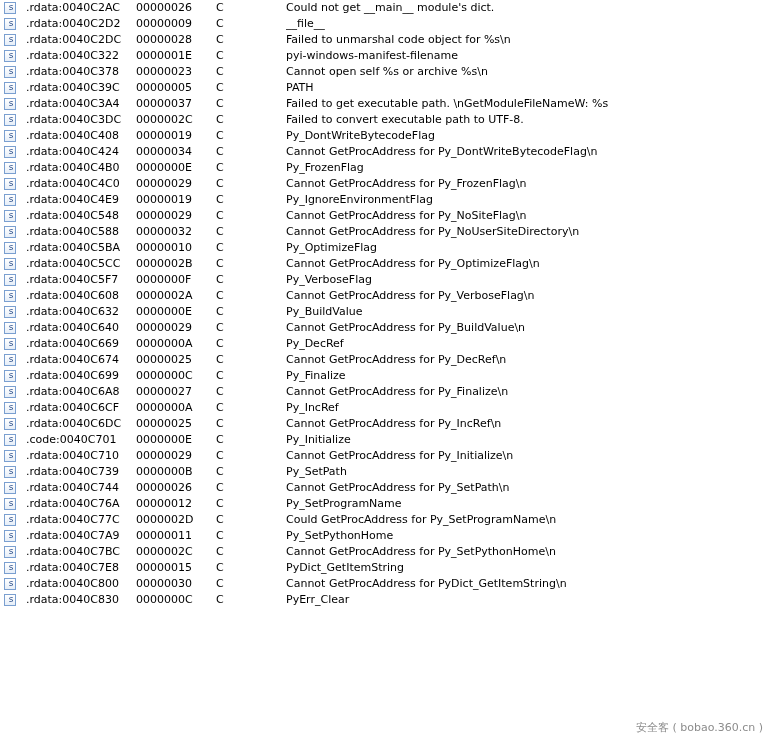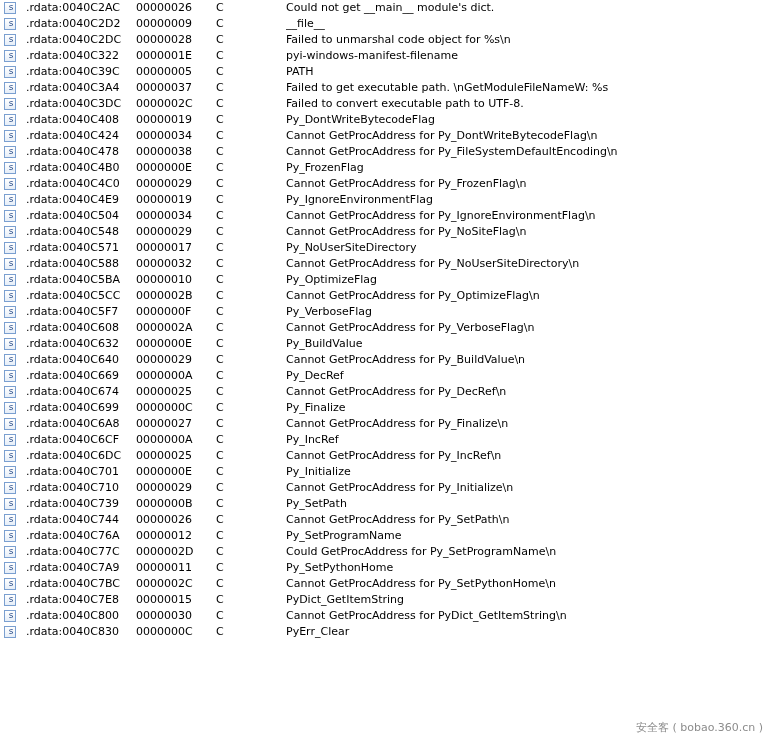--- a/index.html
+++ b/index.html
@@ -118,20 +118,27 @@
         </tr>
         <tr>
           <td class="col-icon"><span class="s-icon"></span></td>
           <td class="col-addr addr-text">.rdata:0040C322</td>
           <td class="col-len">0000001E</td>
           <td class="col-type">C</td>
           <td class="col-str">pyi-windows-manifest-filename</td>
         </tr>
         <tr>
           <td class="col-icon"><span class="s-icon"></span></td>
+          <td class="col-addr addr-text">.rdata:0040C378</td>
+          <td class="col-len">00000023</td>
+          <td class="col-type">C</td>
+          <td class="col-str">Cannot open self %s or archive %s\n</td>
+        </tr>
+        <tr>
+          <td class="col-icon"><span class="s-icon"></span></td>
           <td class="col-addr addr-text">.rdata:0040C39C</td>
           <td class="col-len">00000005</td>
           <td class="col-type">C</td>
           <td class="col-str">PATH</td>
         </tr>
         <tr>
           <td class="col-icon"><span class="s-icon"></span></td>
           <td class="col-addr addr-text">.rdata:0040C3A4</td>
           <td class="col-len">00000037</td>
           <td class="col-type">C</td>
@@ -153,27 +160,20 @@
         </tr>
         <tr>
           <td class="col-icon"><span class="s-icon"></span></td>
           <td class="col-addr addr-text">.rdata:0040C424</td>
           <td class="col-len">00000034</td>
           <td class="col-type">C</td>
           <td class="col-str">Cannot GetProcAddress for Py_DontWriteBytecodeFlag\n</td>
         </tr>
         <tr>
           <td class="col-icon"><span class="s-icon"></span></td>
-          <td class="col-addr addr-text">.rdata:0040C478</td>
-          <td class="col-len">00000038</td>
-          <td class="col-type">C</td>
-          <td class="col-str">Cannot GetProcAddress for Py_FileSystemDefaultEncoding\n</td>
-        </tr>
-        <tr>
-          <td class="col-icon"><span class="s-icon"></span></td>
           <td class="col-addr addr-text">.rdata:0040C4B0</td>
           <td class="col-len">0000000E</td>
           <td class="col-type">C</td>
           <td class="col-str">Py_FrozenFlag</td>
         </tr>
         <tr>
           <td class="col-icon"><span class="s-icon"></span></td>
           <td class="col-addr addr-text">.rdata:0040C4C0</td>
           <td class="col-len">00000029</td>
           <td class="col-type">C</td>
@@ -181,41 +181,27 @@
         </tr>
         <tr>
           <td class="col-icon"><span class="s-icon"></span></td>
           <td class="col-addr addr-text">.rdata:0040C4E9</td>
           <td class="col-len">00000019</td>
           <td class="col-type">C</td>
           <td class="col-str">Py_IgnoreEnvironmentFlag</td>
         </tr>
         <tr>
           <td class="col-icon"><span class="s-icon"></span></td>
-          <td class="col-addr addr-text">.rdata:0040C504</td>
-          <td class="col-len">00000034</td>
-          <td class="col-type">C</td>
-          <td class="col-str">Cannot GetProcAddress for Py_IgnoreEnvironmentFlag\n</td>
-        </tr>
-        <tr>
-          <td class="col-icon"><span class="s-icon"></span></td>
           <td class="col-addr addr-text">.rdata:0040C548</td>
           <td class="col-len">00000029</td>
           <td class="col-type">C</td>
           <td class="col-str">Cannot GetProcAddress for Py_NoSiteFlag\n</td>
         </tr>
         <tr>
           <td class="col-icon"><span class="s-icon"></span></td>
-          <td class="col-addr addr-text">.rdata:0040C571</td>
-          <td class="col-len">00000017</td>
-          <td class="col-type">C</td>
-          <td class="col-str">Py_NoUserSiteDirectory</td>
-        </tr>
-        <tr>
-          <td class="col-icon"><span class="s-icon"></span></td>
           <td class="col-addr addr-text">.rdata:0040C588</td>
           <td class="col-len">00000032</td>
           <td class="col-type">C</td>
           <td class="col-str">Cannot GetProcAddress for Py_NoUserSiteDirectory\n</td>
         </tr>
         <tr>
           <td class="col-icon"><span class="s-icon"></span></td>
           <td class="col-addr addr-text">.rdata:0040C5BA</td>
           <td class="col-len">00000010</td>
           <td class="col-type">C</td>
@@ -293,21 +279,21 @@
         </tr>
         <tr>
           <td class="col-icon"><span class="s-icon"></span></td>
           <td class="col-addr addr-text">.rdata:0040C6DC</td>
           <td class="col-len">00000025</td>
           <td class="col-type">C</td>
           <td class="col-str">Cannot GetProcAddress for Py_IncRef\n</td>
         </tr>
         <tr>
           <td class="col-icon"><span class="s-icon"></span></td>
-          <td class="col-addr addr-text">.rdata:0040C701</td>
+          <td class="col-addr addr-text">.code:0040C701</td>
           <td class="col-len">0000000E</td>
           <td class="col-type">C</td>
           <td class="col-str">Py_Initialize</td>
         </tr>
         <tr>
           <td class="col-icon"><span class="s-icon"></span></td>
           <td class="col-addr addr-text">.rdata:0040C710</td>
           <td class="col-len">00000029</td>
           <td class="col-type">C</td>
           <td class="col-str">Cannot GetProcAddress for Py_Initialize\n</td>

